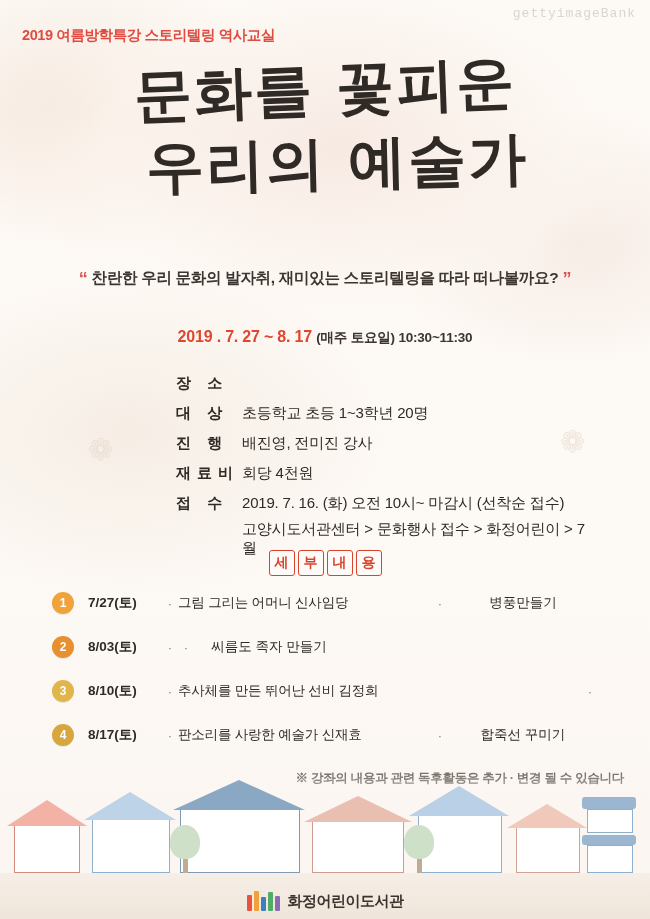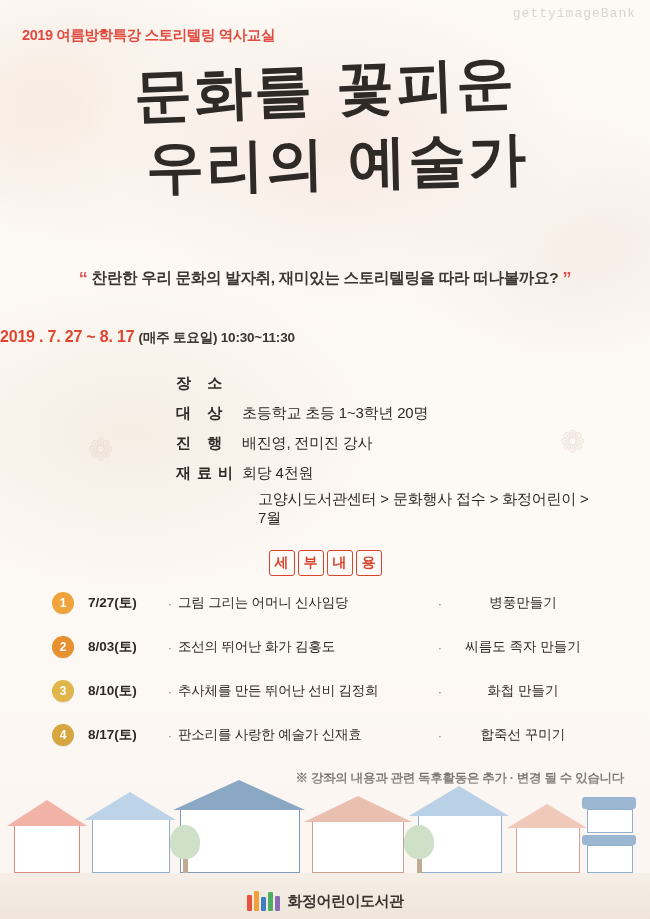--- a/index.html
+++ b/index.html
@@ -53,35 +53,35 @@
   }
   
   .quote{
     position:absolute;left:0;right:0;top:268px;text-align:center;
     font-size:15.5px;font-weight:bold;color:#3c3530;
     letter-spacing:-0.3px;
   }
   .quote .qm{color:#d9534f;font-size:18px;vertical-align:-2px;}
   
   .dateline{
-    position:absolute;left:0;right:0;top:328px;text-align:left;
+    position:absolute;left:0;right:0;top:328px;text-align:center;
     font-size:16px;font-weight:bold;color:#e0462f;letter-spacing:-0.2px;
   }
   .dateline .sub{color:#3b3430;font-size:13.5px;font-weight:bold;}
   
   .info{
     position:absolute;left:176px;top:374px;width:420px;
     font-size:15px;color:#2f2a26;
   }
   .info .row{display:flex;margin-bottom:11px;align-items:flex-start;}
   .info .lab{
     width:66px;flex:0 0 66px;font-weight:bold;letter-spacing:6px;
   }
   .info .val{flex:1;letter-spacing:-0.2px;}
-  .info .val.sub2{margin-left:16px;}
+  .info .val.sub2{margin-left:0;}
   .info .row.indent{margin-top:-4px;}
   .info .row.indent .lab{visibility:hidden;}
   
   .section-head{
     position:absolute;left:0;right:0;top:550px;text-align:center;
   }
   .section-head .boxes{display:inline-flex;gap:3px;}
   .section-head .b{
     width:24px;height:24px;border:1.6px solid #d8452f;border-radius:3px;
     color:#d8452f;font-weight:bold;font-size:14px;
@@ -207,20 +207,24 @@
       <div class="val">초등학교 초등 1~3학년 20명</div>
     </div>
     <div class="row">
       <div class="lab">진 행</div>
       <div class="val">배진영, 전미진 강사</div>
     </div>
     <div class="row">
       <div class="lab">재료비</div>
       <div class="val">회당 4천원</div>
     </div>
+    <div class="row">
+      <div class="lab">접 수</div>
+      <div class="val">2019. 7. 16. (화) 오전 10시~ 마감시 (선착순 접수)</div>
+    </div>
     <div class="row indent">
       <div class="lab">·</div>
       <div class="val sub2">고양시도서관센터 &gt; 문화행사 접수 &gt; 화정어린이 &gt; 7월</div>
     </div>
   </div>
 
   <div class="section-head">
     <span class="boxes">
       <span class="b">세</span>
       <span class="b">부</span>
@@ -235,31 +239,29 @@
       <span class="sdate">7/27(토)</span>
       <span class="dot">·</span>
       <span class="stitle">그림 그리는 어머니 신사임당</span>
       <span class="dot">·</span>
       <span class="sact">병풍만들기</span>
     </div>
     <div class="sched-row">
       <span class="num n2">2</span>
       <span class="sdate">8/03(토)</span>
       <span class="dot">·</span>
-      <span class="stitle">조선의 뛰어난 화가 김홍도</span>
       <span class="dot">·</span>
       <span class="sact">씨름도 족자 만들기</span>
     </div>
     <div class="sched-row">
       <span class="num n3">3</span>
       <span class="sdate">8/10(토)</span>
       <span class="dot">·</span>
       <span class="stitle">추사체를 만든 뛰어난 선비 김정희</span>
       <span class="dot">·</span>
-      <span class="sact">화첩 만들기</span>
     </div>
     <div class="sched-row">
       <span class="num n4">4</span>
       <span class="sdate">8/17(토)</span>
       <span class="dot">·</span>
       <span class="stitle">판소리를 사랑한 예술가 신재효</span>
       <span class="dot">·</span>
       <span class="sact">합죽선 꾸미기</span>
     </div>
   </div>

